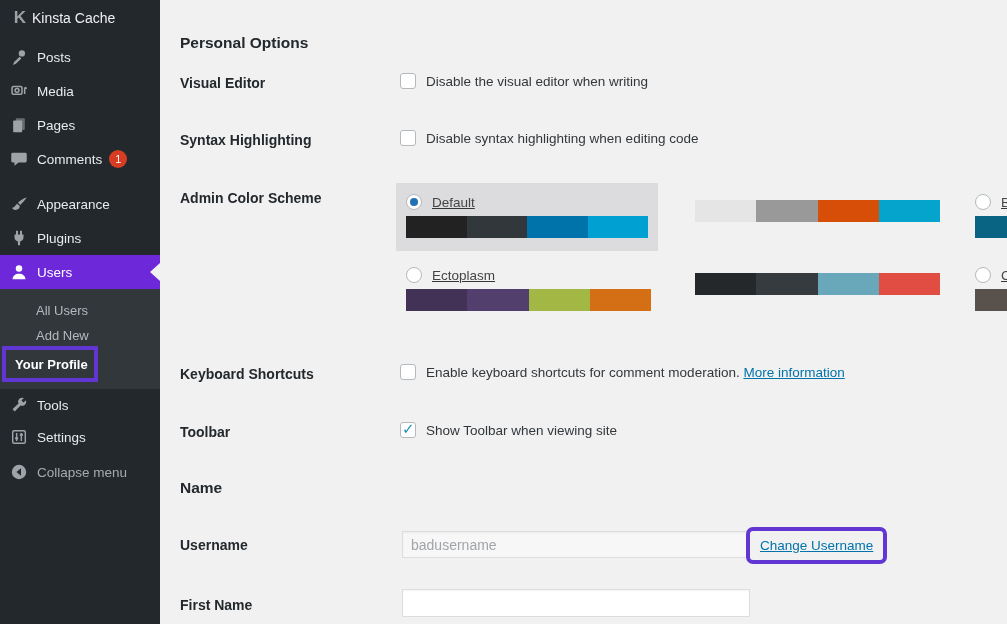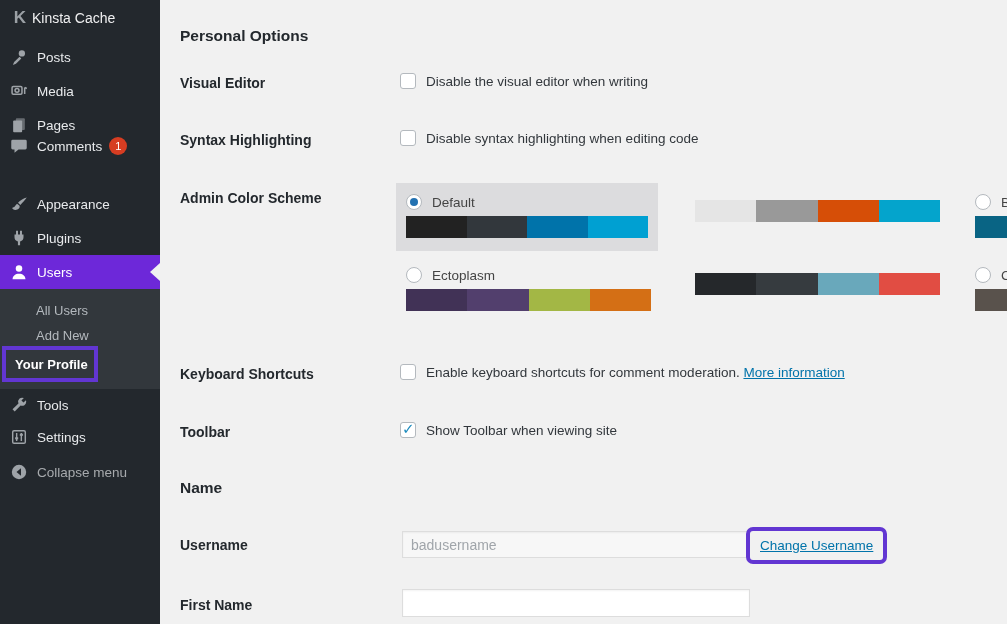--- a/index.html
+++ b/index.html
@@ -32,21 +32,21 @@
   .main{position:absolute;left:160px;top:0;width:847px;height:624px;background:#f1f1f1;color:#32373c;}
   .h2{position:absolute;left:20px;font-size:15.5px;font-weight:600;color:#23282d;}
   .rowlabel{position:absolute;left:20px;font-size:14px;font-weight:600;color:#23282d;}
   .opt{position:absolute;left:240px;display:flex;align-items:flex-start;font-size:13.5px;color:#32373c;}
   .cb{width:16px;height:16px;background:#fff;border:1px solid #b4b9be;border-radius:3px;flex:none;margin-right:10px;position:relative;box-sizing:border-box;cursor:pointer;}
   .cb.checked::after{content:"\2713";position:absolute;left:1px;top:-3px;font-size:15px;font-weight:bold;color:#1e8cbe;}
   .opt .txt{padding-top:1px;}
   a.wplink{color:#0073aa;text-decoration:underline;cursor:pointer;}
 
   
-  .scheme{position:absolute;width:245px;}
+  .scheme{position:absolute;width:245px;text-decoration:underline;}
   .scheme.boxed{background:#dcdcde;padding:11px 10px 13px 10px;width:242px;}
   .scheme-head{display:flex;align-items:center;height:16px;}
   .radio{width:16px;height:16px;border-radius:50%;background:#fff;border:1px solid #b4b9be;box-sizing:border-box;flex:none;position:relative;cursor:pointer;}
   .radio.selected::after{content:"";position:absolute;left:3px;top:3px;width:8px;height:8px;border-radius:50%;background:#2271b1;}
   .scheme-name{margin-left:10px;font-size:13.5px;color:#444;}
   .swatches{display:flex;height:22px;margin-top:6px;overflow:hidden;}
   .swatches span{flex:1;}
 
   
   .ti{position:absolute;box-sizing:border-box;border:1px solid #ddd;background:#fff;font-family:"Liberation Sans","DejaVu Sans",sans-serif;font-size:14px;padding:3px 8px;color:#32373c;box-shadow:inset 0 1px 2px rgba(0,0,0,.05);}
@@ -90,21 +90,21 @@
     <div class="mi" style="top:108px">
       <span class="ic">
           <svg viewBox="0 0 20 20" fill="currentColor">
             <rect x="6.5" y="2.5" width="10" height="13" rx="1" opacity=".55"></rect>
             <rect x="3.5" y="5" width="10" height="13" rx="1"></rect>
           </svg>
         </span>
       <span class="lbl">Pages</span>
     </div>
 
-    <div class="mi" style="top:129px">
+    <div class="mi" style="top:142px">
       <span class="ic">
           <svg viewBox="0 0 20 20" fill="currentColor">
             <path d="M3 3h14a1.6 1.6 0 011.6 1.6v7.6A1.6 1.6 0 0117 13.8H9.5L5 17.6v-3.8H3a1.6 1.6 0 01-1.6-1.6V4.6A1.6 1.6 0 013 3z"></path>
           </svg>
         </span>
       <span class="lbl">Comments</span>
       <span class="badge">1</span>
     </div>
 
     <div class="mi" style="top:187px">
@@ -175,21 +175,21 @@
             <circle cx="10" cy="10" r="8" fill="currentColor"></circle>
             <path d="M12.2 5.8L7.2 10l5 4.2z" fill="#23282d"></path>
           </svg>
         </span>
       <span class="lbl">Collapse menu</span>
     </div>
   </div>
 
   <div class="main">
 
-    <div class="h2" style="top:27px">Personal Options</div>
+    <div class="h2" style="top:34px">Personal Options</div>
 
     <div class="rowlabel" style="top:75px">Visual Editor</div>
     <div class="opt" style="top:73px">
       <span class="cb"></span>
       <span class="txt">Disable the visual editor when writing</span>
     </div>
 
     <div class="rowlabel" style="top:132px">Syntax Highlighting</div>
     <div class="opt" style="top:130px">
       <span class="cb"></span>

